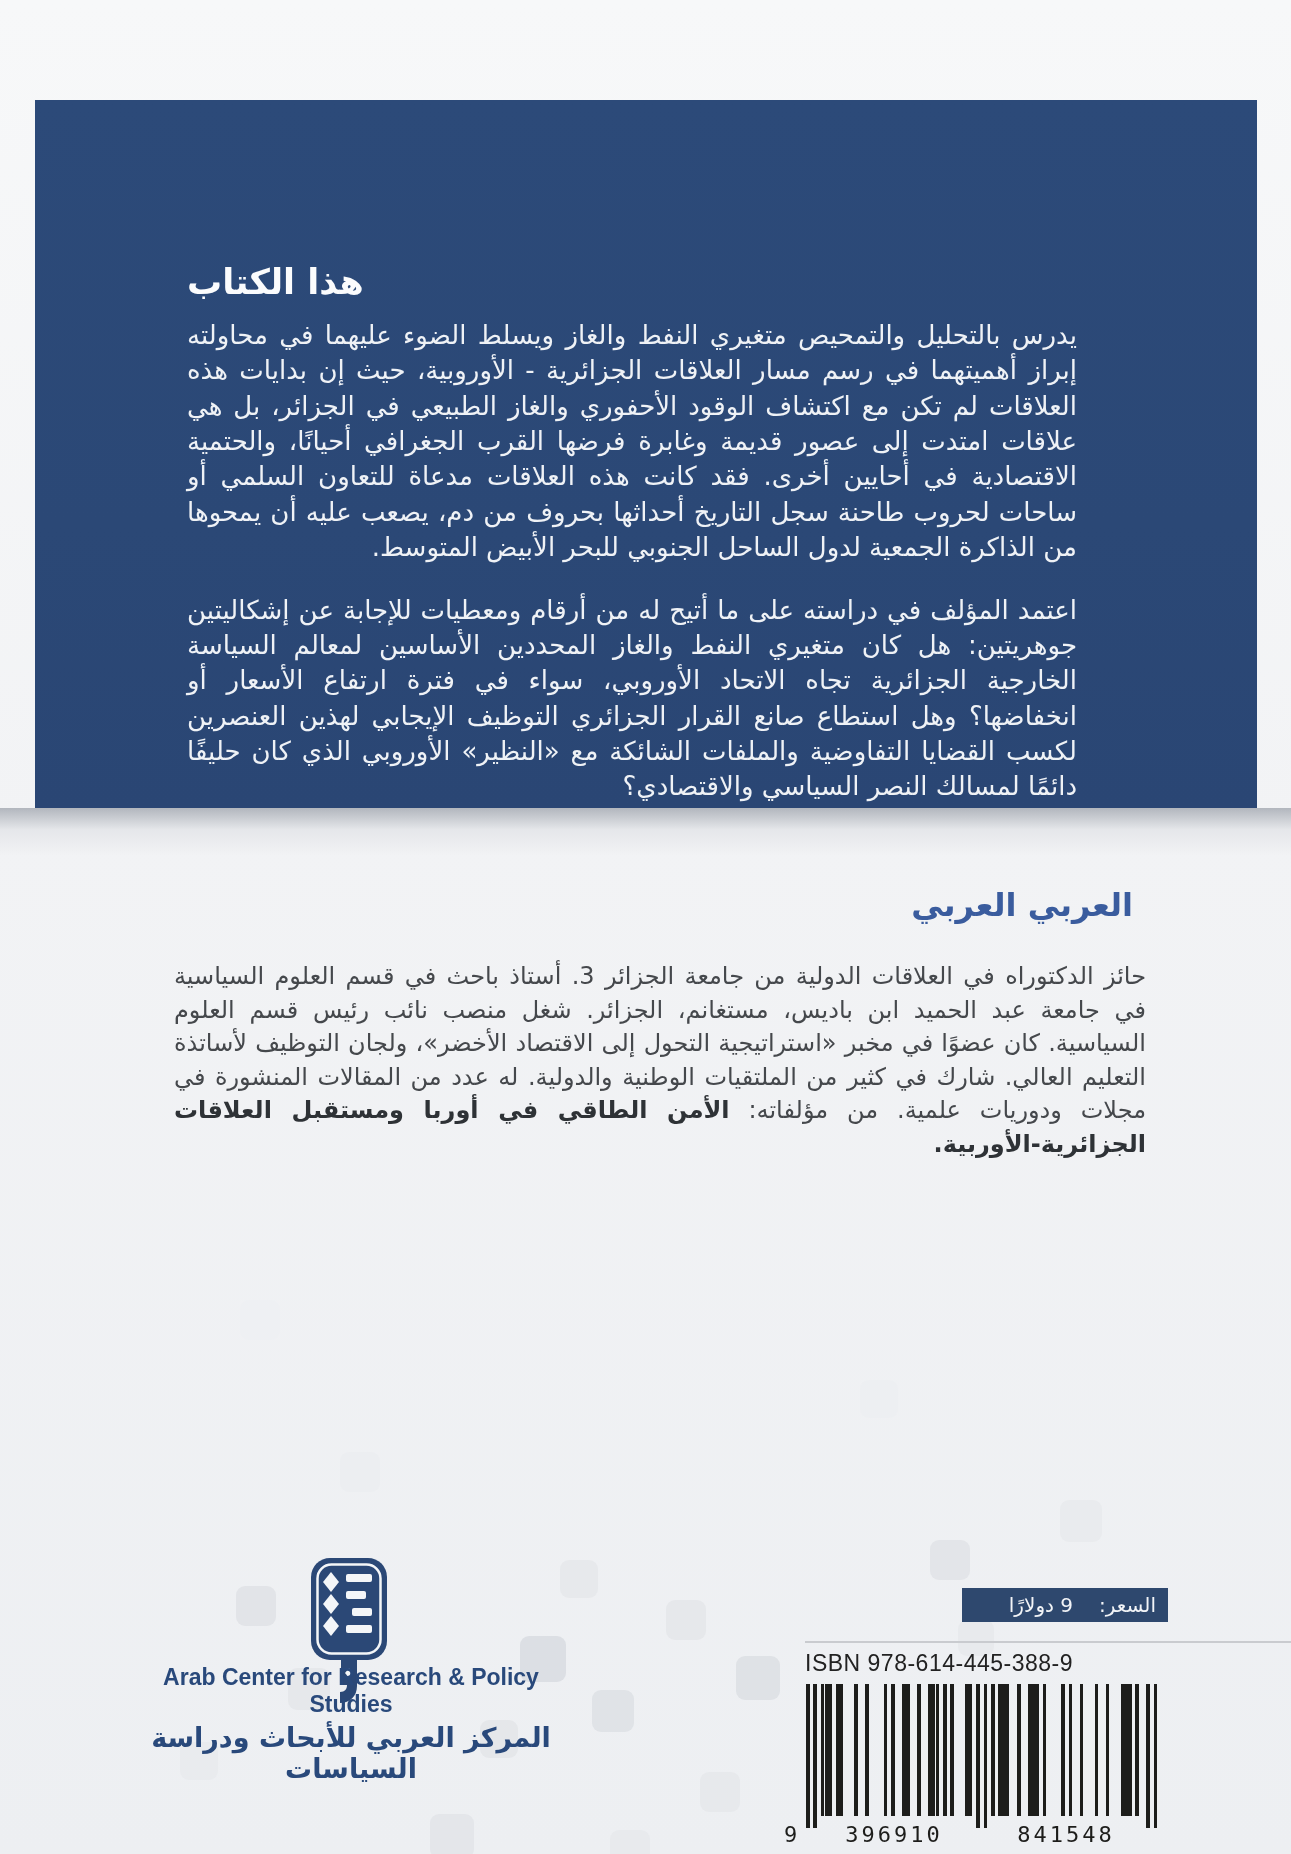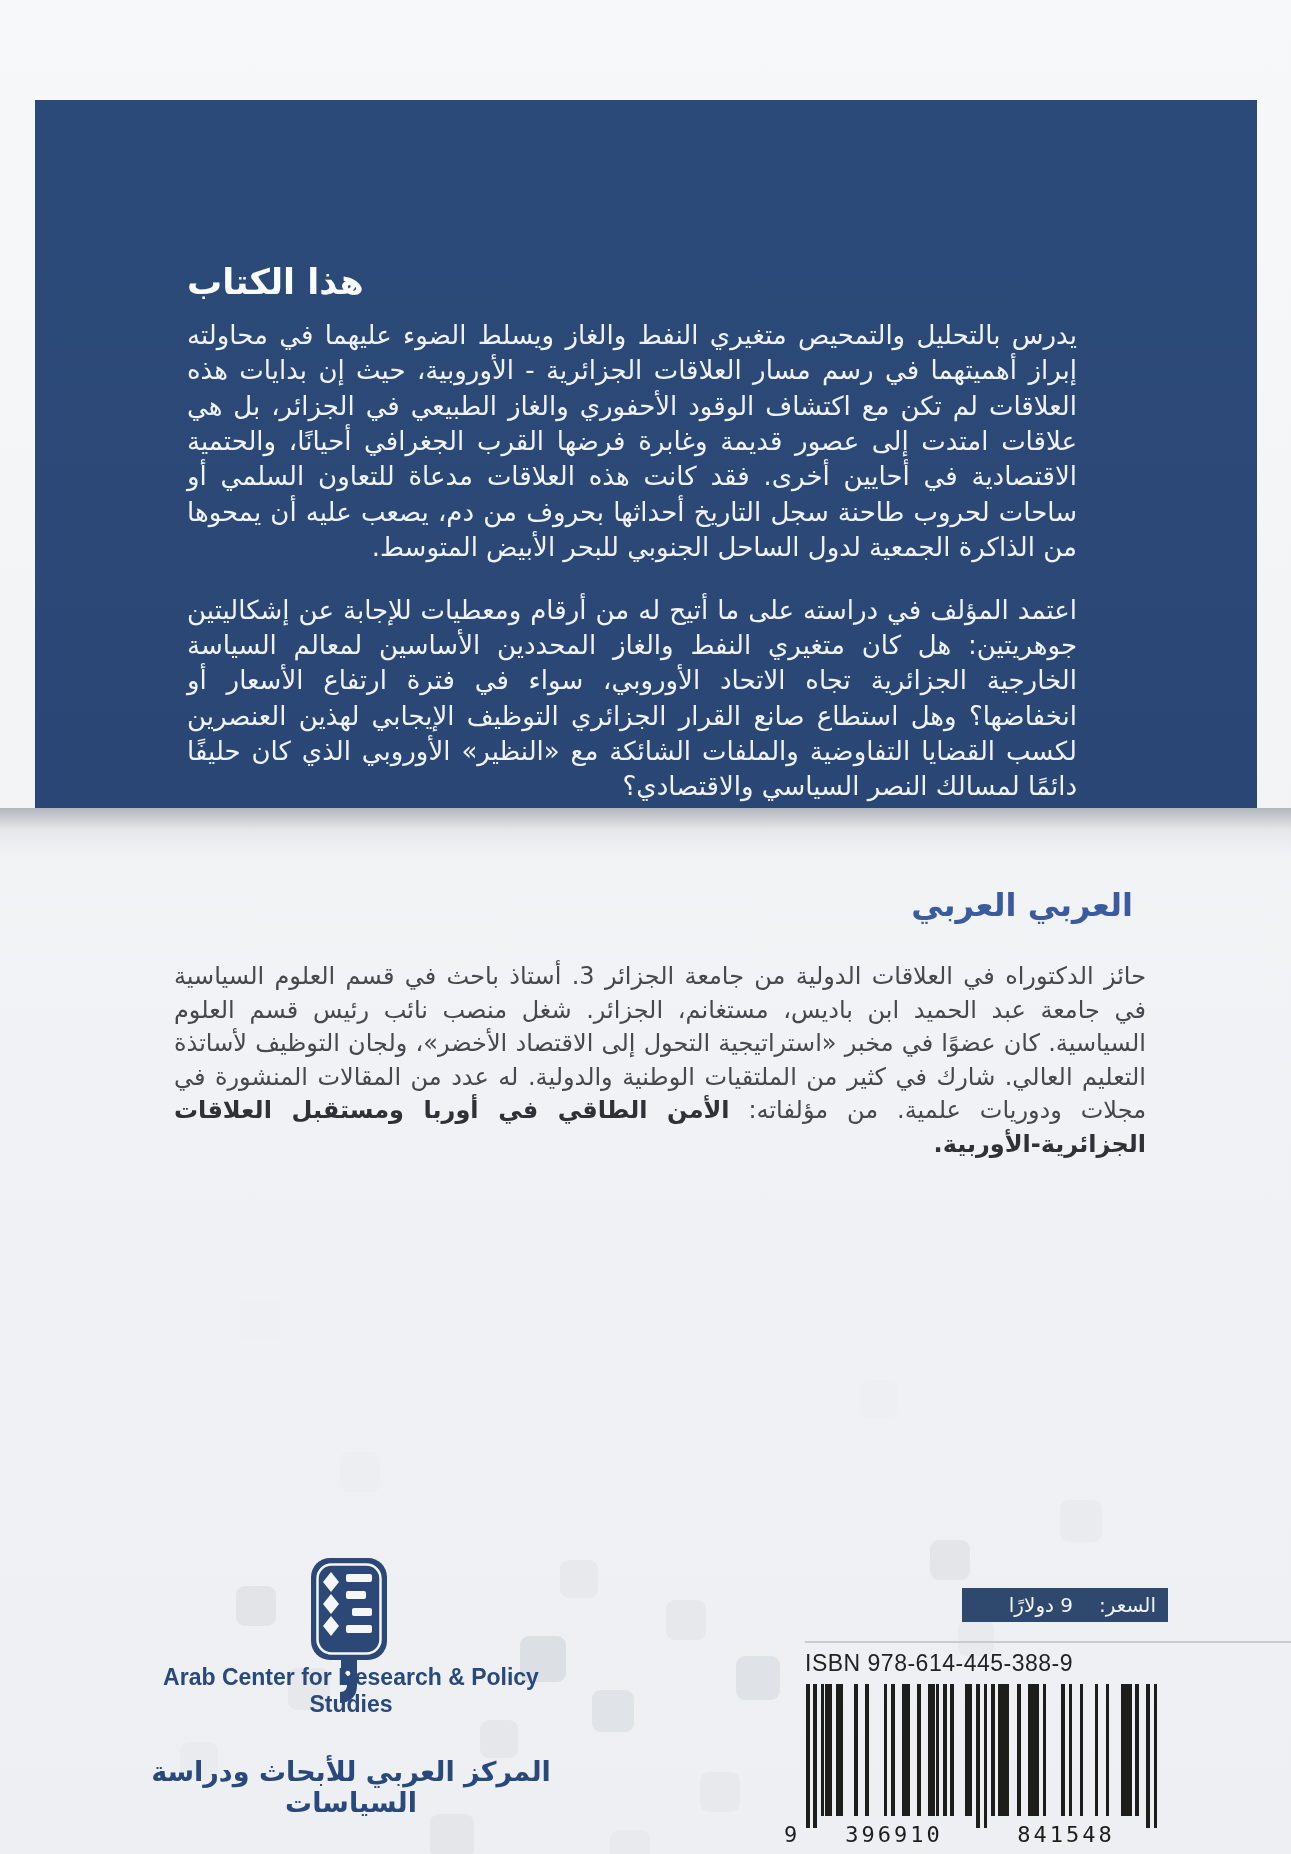--- a/index.html
+++ b/index.html
@@ -48,21 +48,21 @@
     position:absolute;left:162px;top:948px;width:972px;
     font-size:24px;line-height:1.40;color:#45484c;
     text-align:justify;direction:rtl;z-index:2;margin:12px;
   }
   .bio strong{color:#2e3236;}
   
   .logo{position:absolute;left:308px;top:1556px;z-index:2;}
   .pub-ar{
     position:absolute;left:120px;top:1722px;width:462px;
     text-align:center;font-size:27px;font-weight:bold;color:#29497b;
-    direction:rtl;z-index:2;margin-top:34px;
+    direction:rtl;z-index:2;
   }
   .pub-en{
     position:absolute;left:120px;top:1664px;width:462px;
     text-align:center;font-size:23px;font-weight:bold;color:#29497b;
     font-family:"Liberation Sans",sans-serif;z-index:2;
   }
   
   .price-box{
     position:absolute;left:962px;top:1588px;width:206px;height:34px;
     background:#2e486e;color:#f2f4f7;

